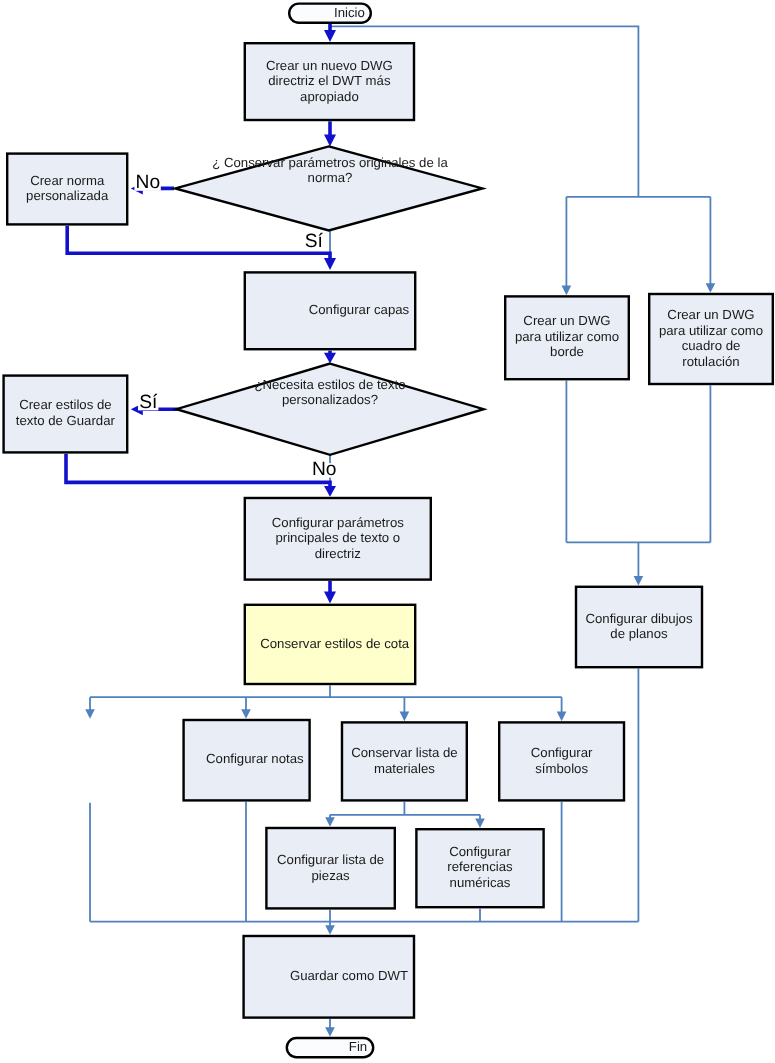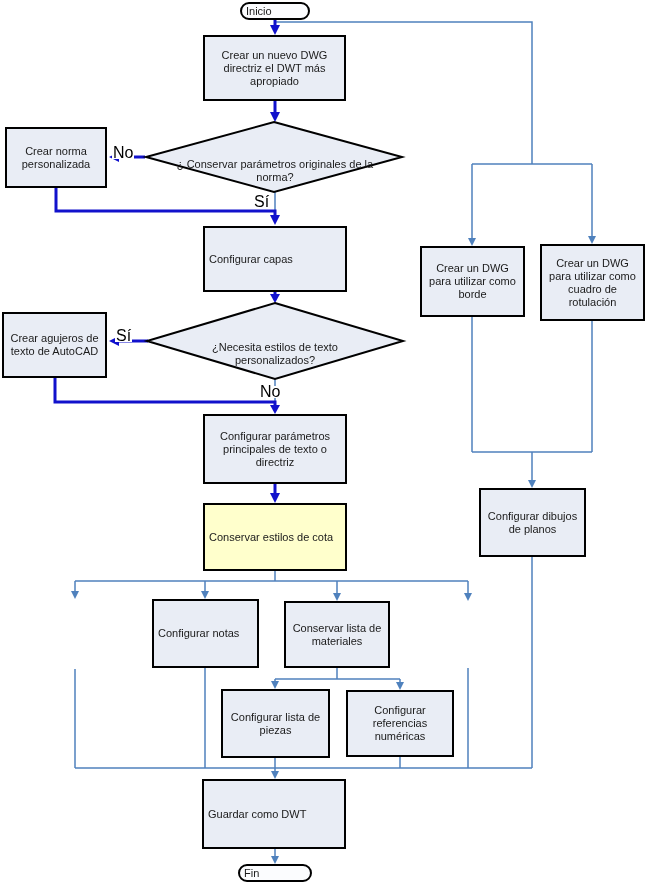--- a/index.html
+++ b/index.html
@@ -1,26 +1,26 @@
 <!DOCTYPE html>
 <html><head>
 <meta charset="utf-8">
 <style>
   *{margin:0;padding:0;box-sizing:border-box}
   html,body{background:#fff}
   body{font-family:"Liberation Sans",sans-serif}
   #canvas{position:relative;width:646px;height:886px;background:var(--background,#fff);overflow:hidden}
   #edges{position:absolute;left:0;top:0}
-  .node{position:absolute;display:flex;align-items:center;justify-content:flex-start;
+  .node{position:absolute;display:flex;align-items:center;justify-content:flex-end;
         text-align:center;font-size:11px;line-height:13px;color:var(--text,#1a1a1a);padding:3px 4px}
   .proc{background:var(--node-fill,#e9edf5);border:2px solid var(--node-border,#000)}
   .proc.hl{background:var(--highlight-fill,#ffffcc)}
   .terminal{background:var(--terminal-fill,#fbfcfe);border:2px solid var(--node-border,#000);
         border-radius:9px;padding:0 4px}
-  .dtext{position:absolute;display:flex;align-items:flex-end;justify-content:center;
+  .dtext{position:absolute;display:flex;align-items:flex-start;justify-content:center;
         text-align:center;font-size:11px;line-height:13px;color:var(--text,#1a1a1a)}
   .elabel{position:absolute;font-size:16px;line-height:12px;color:#000;background:#fff;padding:0 1px}
   .e1{stroke:var(--edge-primary,#1111cc);stroke-width:3;fill:none}
   .e2{stroke:var(--edge-secondary,#4f81bd);stroke-width:1.5;fill:none}
   .a1{fill:var(--edge-primary,#1111cc)}
   .a2{fill:var(--edge-secondary,#4f81bd)}
   .dshape{fill:var(--node-fill,#e9edf5);stroke:var(--node-border,#000);stroke-width:2}
 </style>
 </head>
 <body>
@@ -112,24 +112,24 @@
 
   <div class="node proc" style="left:5px;top:127px;width:102px;height:61px">
     <span>Crear norma personalizada</span>
   </div>
 
   <div class="dtext" style="left:190px;top:315px;width:170px;height:52px">
     <span>¿Necesita estilos de texto personalizados?</span>
   </div>
 
   <div class="node proc" style="left:2px;top:312px;width:105px;height:66px">
-    <span>Crear agujeros de texto de AutoCAD</span>
+    <span>Crear estilos de texto de Guardar</span>
   </div>
 
-  <div class="node proc" style="left:203px;top:414px;width:144px;height:70px">
+  <div class="node proc" style="left:203px;top:414px;width:157px;height:70px">
     <span>Configurar parámetros principales de texto o directriz</span>
   </div>
 
   <div class="node proc hl" style="left:203px;top:503px;width:144px;height:68px">
     <span>Conservar estilos de cota</span>
   </div>
 
   <div class="node proc" style="left:420px;top:246px;width:105px;height:71px">
     <span>Crear un DWG para utilizar como borde</span>
   </div>
@@ -139,20 +139,23 @@
   <div class="node proc" style="left:479px;top:488px;width:107px;height:69px">
     <span>Configurar dibujos de planos</span>
   </div>
 
   <div class="node proc" style="left:152px;top:599px;width:107px;height:69px">
     <span>Configurar notas</span>
   </div>
   <div class="node proc" style="left:284px;top:601px;width:106px;height:67px">
     <span>Conservar lista de materiales</span>
   </div>
+  <div class="node proc" style="left:415px;top:601px;width:106px;height:67px">
+    <span>Configurar símbolos</span>
+  </div>
 
   <div class="node proc" style="left:221px;top:689px;width:109px;height:69px">
     <span>Configurar lista de piezas</span>
   </div>
   <div class="node proc" style="left:346px;top:690px;width:108px;height:67px">
     <span>Configurar referencias numéricas</span>
   </div>
 
   <div class="node proc" style="left:202px;top:779px;width:144px;height:70px">
     <span>Guardar como DWT</span>

